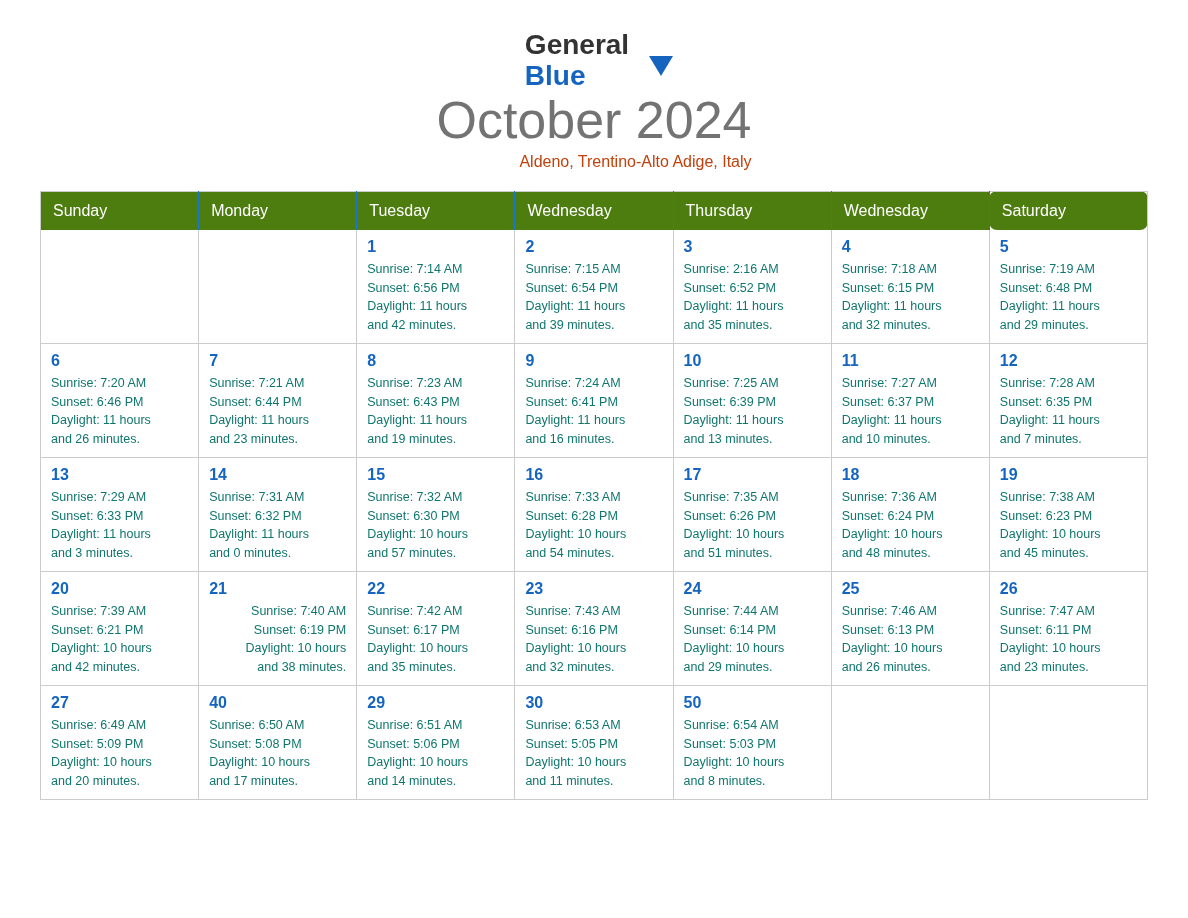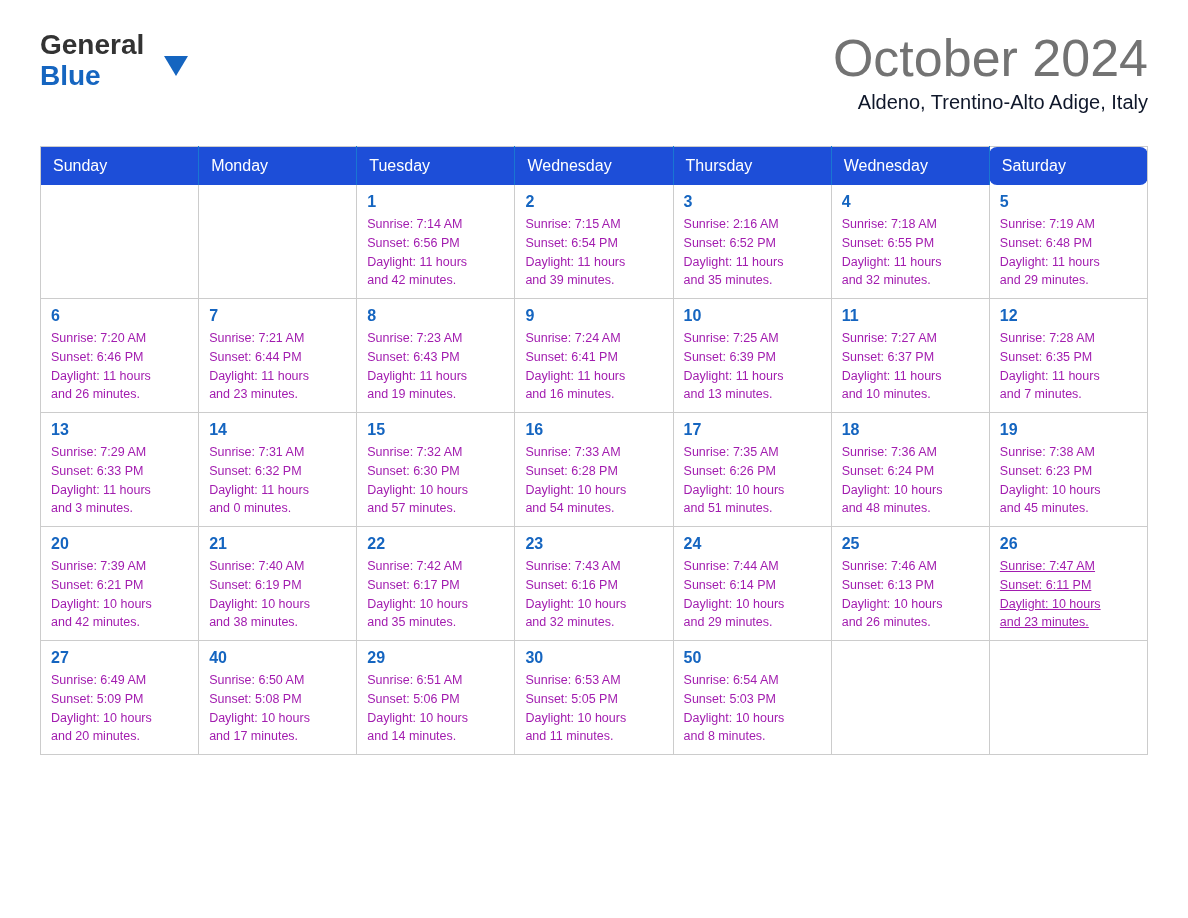--- a/index.html
+++ b/index.html
@@ -5,49 +5,50 @@
     * { box-sizing: border-box; margin: 0; padding: 0; }
     body {
       font-family: Arial, Helvetica, sans-serif;
       background: #fff;
       padding: 30px 40px;
       color: #333;
     }
     .header-row {
       display: flex;
       justify-content: space-between;
-      align-items: flex-start;
-      margin-bottom: 32px;
+      align-items: center;
+      margin-bottom: 20px;
+      flex-direction: column;
     }
     .logo {
       display: flex;
       flex-direction: column;
       align-items: flex-start;
     }
     .title-section {
       text-align: right;
     }
     .month-title {
       font-size: 52px;
       font-weight: normal;
       color: #737373;
       line-height: 1.1;
     }
     .location-title {
-      font-size: 20px;
-      color: #0f172a;
+      font-size: 16px;
+      color: #c2410c;
       margin-top: 4px;
     }
     .calendar-table {
       width: 100%;
       border-collapse: collapse;
       border: 1px solid #ccc;
     }
     .calendar-table th {
-      background-color: #1d4ed8;
+      background-color: #4d7c0f;
       color: #fff;
       text-align: left;
       padding: 10px 12px;
       font-size: 16px;
       font-weight: normal;
       border-right: 1px solid #1976d2;
     }
     .calendar-table th:last-child {
       border-right: none;
       border-radius: 8px;
@@ -67,21 +68,21 @@
       border-bottom: none;
     }
     .day-number {
       font-size: 16px;
       font-weight: bold;
       color: #1565c0;
       margin-bottom: 4px;
     }
     .day-info {
       font-size: 12.5px;
-      color: #a21caf;
+      color: #0f766e;
       line-height: 1.5;
     }
     .empty-cell {
       background: #fff;
     }
     .logo-wrapper {
       display: flex;
       align-items: center;
     }
     .logo-text {
@@ -146,21 +147,21 @@
         <td>
           <div class="day-number">3</div>
           <div class="day-info" style="white-space: pre-line;">Sunrise: 2:16 AM
 Sunset: 6:52 PM
 Daylight: 11 hours
 and 35 minutes.</div>
         </td>
         <td>
           <div class="day-number">4</div>
           <div class="day-info" style="white-space: pre-line;">Sunrise: 7:18 AM
-Sunset: 6:55 PM
+Sunset: 6:15 PM
 Daylight: 11 hours
 and 32 minutes.</div>
         </td>
         <td>
           <div class="day-number">5</div>
           <div class="day-info" style="white-space: pre-line;">Sunrise: 7:19 AM
 Sunset: 6:48 PM
 Daylight: 11 hours
 and 29 minutes.</div>
         </td>
@@ -270,21 +271,21 @@
       <tr>
         <td>
           <div class="day-number">20</div>
           <div class="day-info" style="white-space: pre-line;">Sunrise: 7:39 AM
 Sunset: 6:21 PM
 Daylight: 10 hours
 and 42 minutes.</div>
         </td>
         <td>
           <div class="day-number">21</div>
-          <div class="day-info" style="white-space: pre-line;">Sunrise: 7:40 AM
+          <div class="day-info" style="white-space: pre-line; text-align: right;">Sunrise: 7:40 AM
 Sunset: 6:19 PM
 Daylight: 10 hours
 and 38 minutes.</div>
         </td>
         <td>
           <div class="day-number">22</div>
           <div class="day-info" style="white-space: pre-line;">Sunrise: 7:42 AM
 Sunset: 6:17 PM
 Daylight: 10 hours
 and 35 minutes.</div>
@@ -305,21 +306,21 @@
         </td>
         <td>
           <div class="day-number">25</div>
           <div class="day-info" style="white-space: pre-line;">Sunrise: 7:46 AM
 Sunset: 6:13 PM
 Daylight: 10 hours
 and 26 minutes.</div>
         </td>
         <td>
           <div class="day-number">26</div>
-          <div class="day-info" style="white-space: pre-line; text-decoration: underline;">Sunrise: 7:47 AM
+          <div class="day-info" style="white-space: pre-line;">Sunrise: 7:47 AM
 Sunset: 6:11 PM
 Daylight: 10 hours
 and 23 minutes.</div>
         </td>
       </tr>
       <tr>
         <td>
           <div class="day-number">27</div>
           <div class="day-info" style="white-space: pre-line;">Sunrise: 6:49 AM
 Sunset: 5:09 PM

